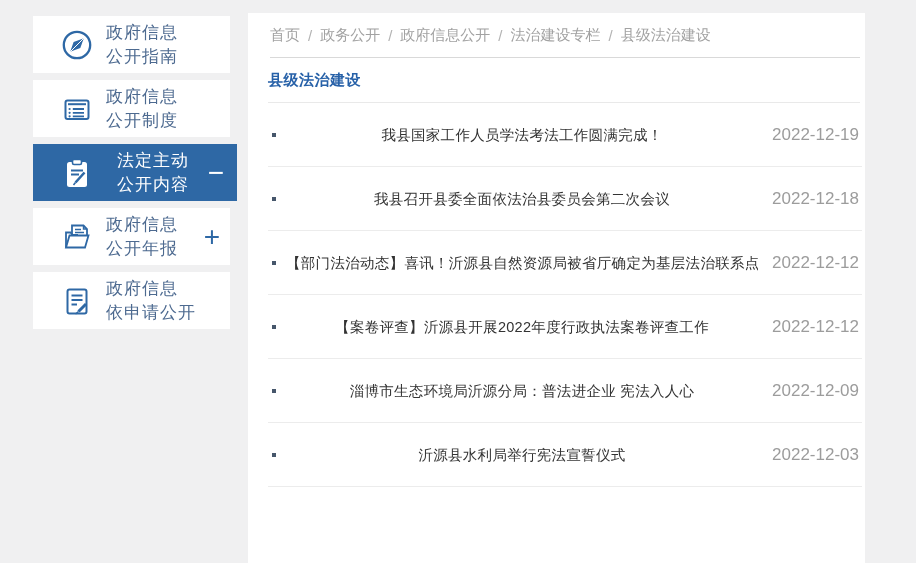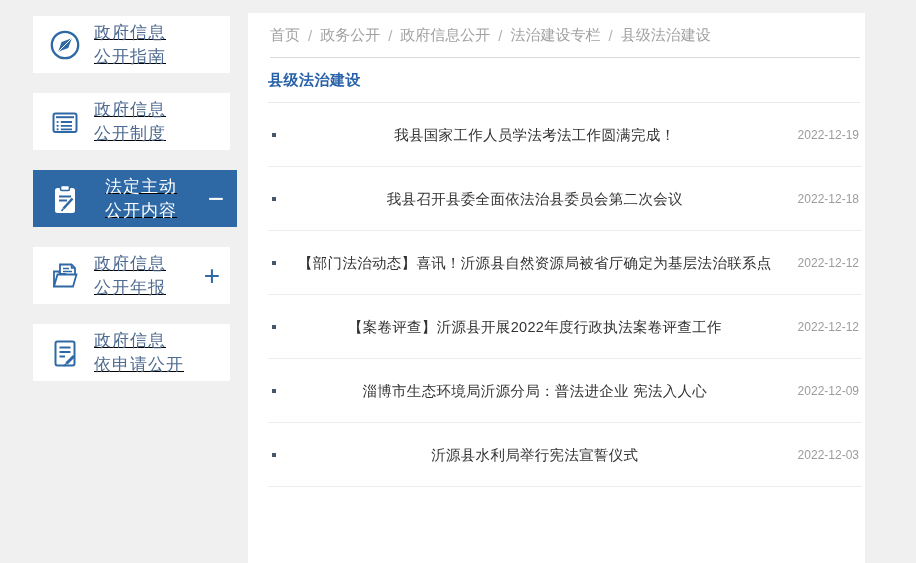--- a/index.html
+++ b/index.html
@@ -4,23 +4,23 @@
 <style>
   html,body{margin:0;padding:0;}
   body{
     width:916px;height:563px;position:relative;overflow:hidden;
     background:#f0f0f1;
     font-family:"Liberation Sans","DejaVu Sans",sans-serif;
   }
   
   .sidebar{position:absolute;left:33px;top:16px;width:204px;}
   .side-item{
-    box-sizing:border-box;width:197px;height:57px;margin-bottom:20px;
+    box-sizing:border-box;width:197px;height:57px;margin-bottom:7px;
     background:#fff;display:flex;align-items:center;
-    padding-left:12px;position:relative;cursor:pointer;text-decoration:underline;
+    padding-left:24px;position:relative;cursor:pointer;
   }
   .side-item.active{width:204px;background:#2e68a5;gap:11px;}
   .side-icon{width:40px;height:40px;flex:0 0 40px;margin-right:9px;
     display:flex;align-items:center;justify-content:center;}
   .side-labels{font-size:17px;line-height:24px;color:#4d6a90;letter-spacing:1px;white-space:nowrap;}
   .side-item.active .side-labels{color:#ffffff;}
   .side-toggle{
     position:absolute;right:10px;top:50%;transform:translateY(-50%);
     font-size:28px;font-weight:200;color:#2e68a5;line-height:1;
   }
@@ -43,21 +43,21 @@
   .page-title{font-size:15px;font-weight:bold;color:#2761a8;letter-spacing:0.5px;}
   .article-row{
     height:64px;display:flex;align-items:center;
     padding:0 6px 0 24px;position:relative;cursor:pointer;
   }
   .article-row::after{
     content:"";position:absolute;left:20px;right:3px;bottom:0;height:1px;background:#ececec;
   }
   .bullet{width:4px;height:4px;background:#46566b;margin-right:10px;flex:0 0 4px;}
   .article-title{font-size:14.5px;color:#333333;flex:1;white-space:nowrap;overflow:hidden;letter-spacing:0.3px;text-align:center;}
-  .article-date{font-size:12px;color:#9c9c9c;margin-left:14px;white-space:nowrap;}
+  .article-date{font-size:17px;color:#9c9c9c;margin-left:14px;white-space:nowrap;}
   svg{display:block;}
 </style>
 </head>
 <body>
 
 <div class="sidebar">
 
   <div class="side-item">
     <span class="side-icon">
       <svg width="38" height="38" viewBox="0 0 38 38">

